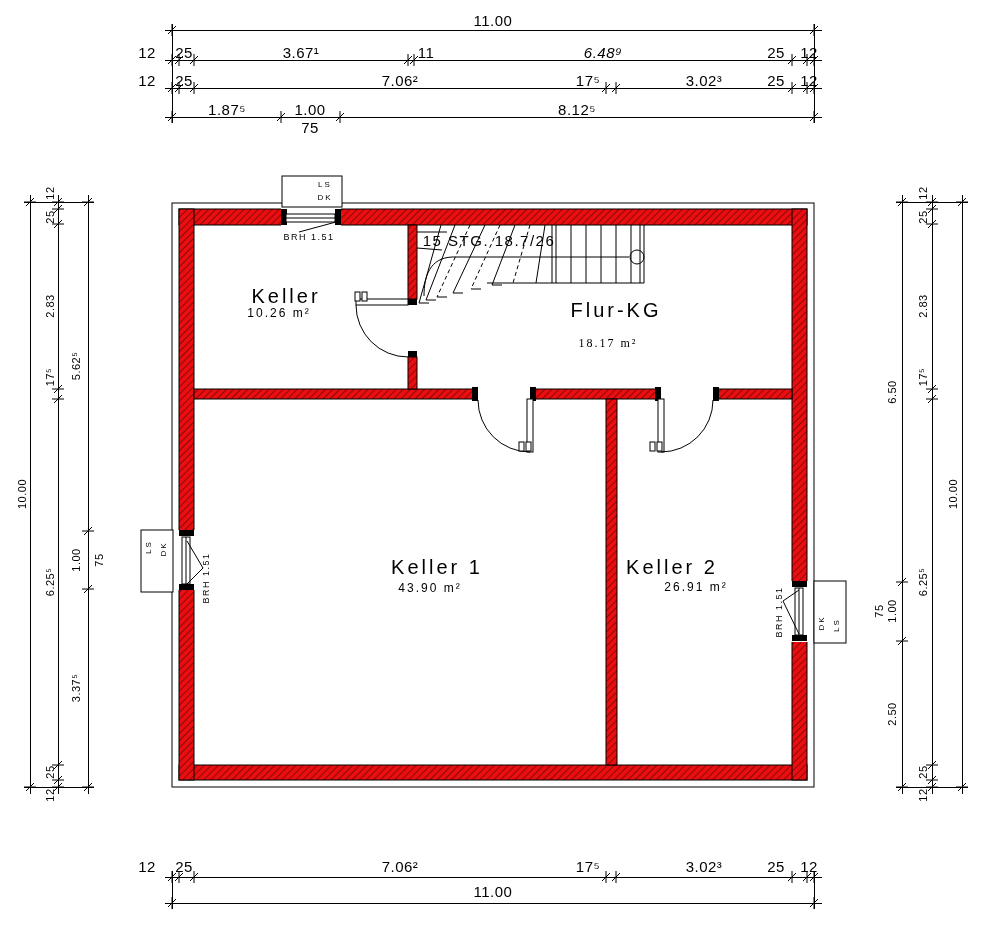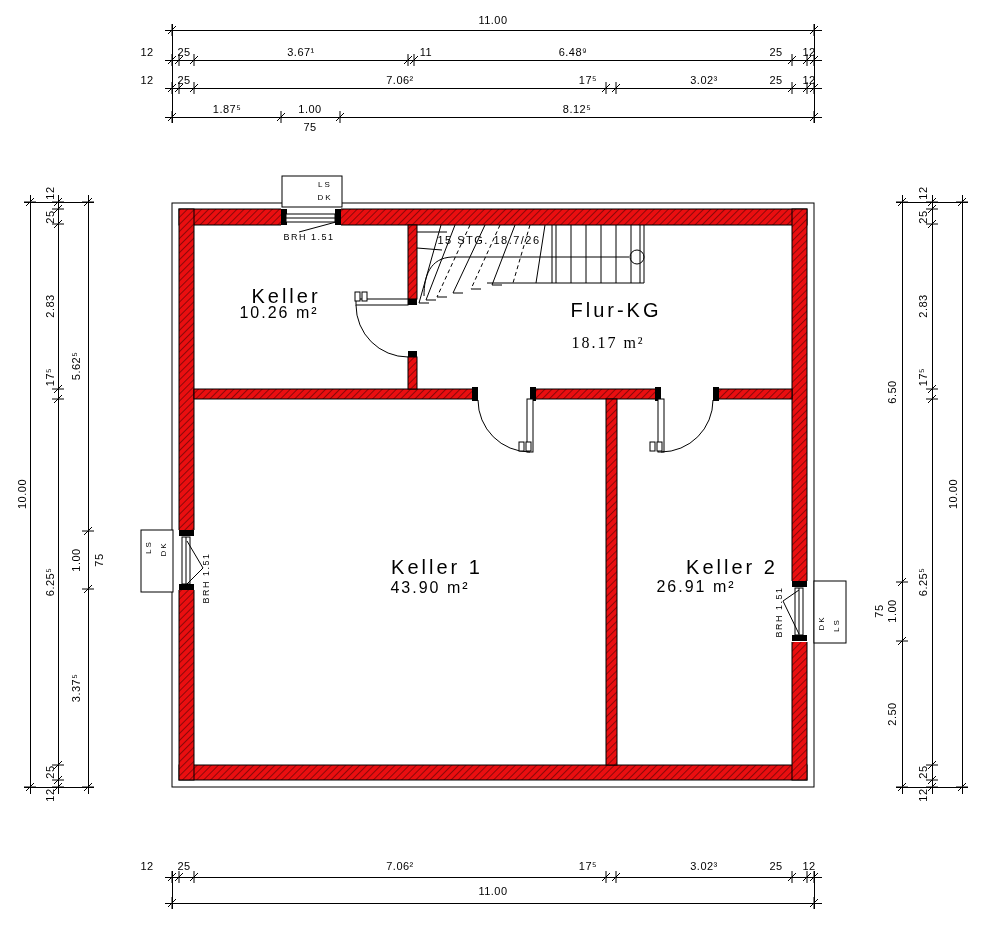--- a/index.html
+++ b/index.html
@@ -1,28 +1,28 @@
 <!DOCTYPE html>
 <html><head>
 <meta charset="utf-8">
 <style>
   html,body{margin:0;padding:0;background:#ffffff;}
   #canvas{position:relative;width:1000px;height:926px;background:#fff;overflow:hidden;
           font-family:"Liberation Sans", sans-serif;color:#000;}
   #plansvg{position:absolute;left:0;top:0;}
   .lbl{position:absolute;transform:translate(-50%,-50%);white-space:nowrap;line-height:1;}
-  .dt{font-size:11px;letter-spacing:0.5px;}
+  .dt{font-size:15px;letter-spacing:0.5px;}
   .dtv{font-size:11px;letter-spacing:0.5px;transform:translate(-50%,-50%) rotate(-90deg);}
   .room{font-size:20px;letter-spacing:3px;}
-  .rarea{font-size:16px;letter-spacing:2px;}
+  .rarea{font-size:12px;letter-spacing:2px;}
   .wlbl{font-size:8px;letter-spacing:2px;}
   .wlblv{font-size:8px;letter-spacing:2px;transform:translate(-50%,-50%) rotate(-90deg);}
   .brh{font-size:9px;letter-spacing:1.5px;}
   .brhv{font-size:9px;letter-spacing:1.5px;transform:translate(-50%,-50%) rotate(-90deg);}
-  .stair{font-size:11px;letter-spacing:1.5px;}
+  .stair{font-size:15px;letter-spacing:1.5px;}
 </style>
 </head>
 <body>
 
 <div id="canvas">
 
 <svg id="plansvg" width="1000" height="926">
   <defs>
     <pattern id="hatch" width="5" height="5" patternUnits="userSpaceOnUse" patternTransform="rotate(45)">
       <rect width="5" height="5" fill="#ea0e10"></rect>
@@ -287,21 +287,21 @@
     <path d="M424,296 C424,276 430,258 452,257 L629,257"></path>
     <circle cx="637" cy="257" r="7"></circle>
   </g>
 </svg>
 
 <div class="lbl dt" style="left:493px;top:20px;">11.00</div>
 <div class="lbl dt" style="left:147px;top:52px;">12</div>
 <div class="lbl dt" style="left:184px;top:52px;">25</div>
 <div class="lbl dt" style="left:301px;top:52px;">3.67¹</div>
 <div class="lbl dt" style="left:426px;top:52px;">11</div>
-<div class="lbl dt" style="left:573px;top:52px;">6.48⁹</div>
+<div class="lbl dt" style="left:603px;top:52px;font-style:italic;">6.48⁹</div>
 <div class="lbl dt" style="left:776px;top:52px;">25</div>
 <div class="lbl dt" style="left:809px;top:52px;">12</div>
 <div class="lbl dt" style="left:147px;top:80px;">12</div>
 <div class="lbl dt" style="left:184px;top:80px;">25</div>
 <div class="lbl dt" style="left:400px;top:80px;">7.06²</div>
 <div class="lbl dt" style="left:588px;top:80px;">17⁵</div>
 <div class="lbl dt" style="left:704px;top:80px;">3.02³</div>
 <div class="lbl dt" style="left:776px;top:80px;">25</div>
 <div class="lbl dt" style="left:809px;top:80px;">12</div>
 <div class="lbl dt" style="left:227px;top:109px;">1.87⁵</div>
@@ -343,21 +343,21 @@
 <div class="lbl dtv" style="left:923px;top:772px;">25</div>
 <div class="lbl dtv" style="left:923px;top:795px;">12</div>
 <div class="lbl dtv" style="left:953px;top:494px;">10.00</div>
 
 <div class="lbl room" style="left:286px;top:296px;">Keller</div>
 <div class="lbl rarea" style="left:279px;top:313px;">10.26 m²</div>
 <div class="lbl room" style="left:616px;top:310px;">Flur-KG</div>
 <div class="lbl rarea" style="left:608px;top:343px;font-family:Liberation Serif, serif;">18.17 m²</div>
 <div class="lbl room" style="left:437px;top:567px;">Keller 1</div>
 <div class="lbl rarea" style="left:430px;top:588px;">43.90 m²</div>
-<div class="lbl room" style="left:732px;top:567px;text-align:right;">Keller 2</div>
+<div class="lbl room" style="left:672px;top:567px;text-align:right;">Keller 2</div>
 <div class="lbl rarea" style="left:696px;top:587px;">26.91 m²</div>
 
 <div class="lbl stair" style="left:489px;top:240px;">15 STG. 18.7/26</div>
 
 <div class="lbl wlbl" style="left:325px;top:185px;">LS</div>
 <div class="lbl wlbl" style="left:325px;top:198px;">DK</div>
 <div class="lbl brh" style="left:309px;top:237px;">BRH 1.51</div>
 <div class="lbl wlblv" style="left:149px;top:547px;">LS</div>
 <div class="lbl wlblv" style="left:164px;top:549px;">DK</div>
 <div class="lbl brhv" style="left:206px;top:578px;">BRH 1.51</div>

